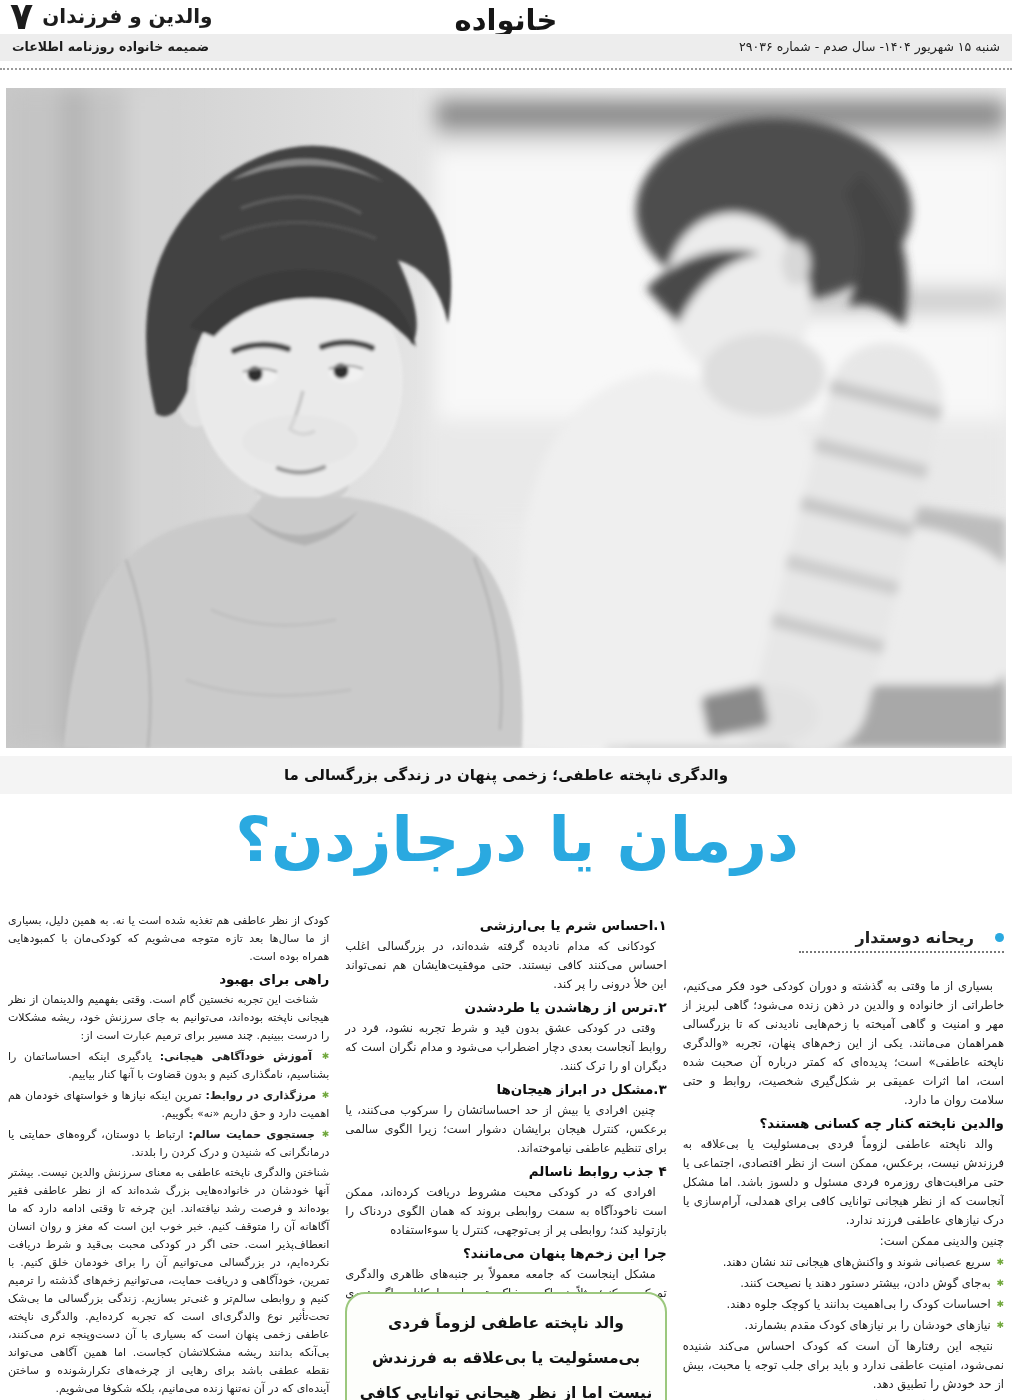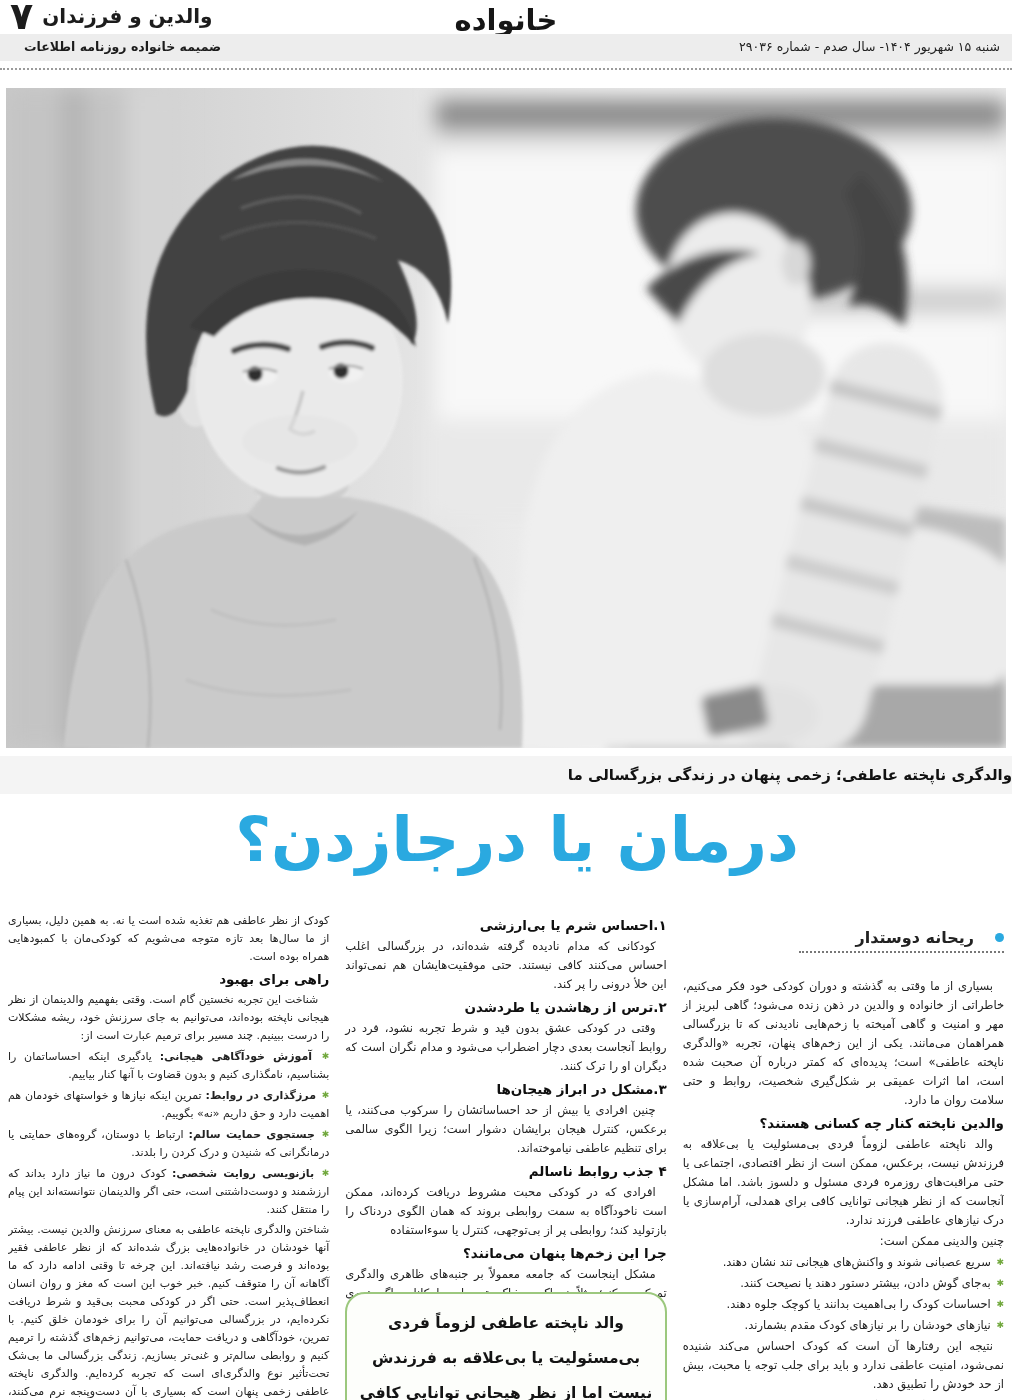--- a/index.html
+++ b/index.html
@@ -9,29 +9,29 @@
     color:#1c1c1c;overflow:hidden;
   }
   
   .masthead{position:absolute;top:0;left:0;right:0;height:34px;}
   .section-head{position:absolute;left:10px;top:-4px;display:flex;align-items:center;gap:9px;direction:rtl;}
   .section-head .title{font-size:20px;font-weight:bold;letter-spacing:-.3px;}
   .section-head .num{font-size:38px;font-weight:bold;line-height:40px;}
   .logo{position:absolute;left:50%;top:3px;transform:translateX(-50%);
         font-size:29px;font-weight:800;letter-spacing:-1px;color:#161616;}
   .issue-bar{position:absolute;top:34px;left:0;right:0;height:27px;background:#ededed;}
-  .issue-bar .supp{position:absolute;left:24px;top:5px;font-size:12.5px;font-weight:bold;direction:rtl;}
+  .issue-bar .supp{position:absolute;left:12px;top:5px;font-size:12.5px;font-weight:bold;direction:rtl;}
   .issue-bar .date{position:absolute;right:12px;top:5px;font-size:12.5px;direction:rtl;color:#222;}
   .dotted-rule{position:absolute;top:68px;left:0;right:0;height:0;border-top:2px dotted #9b9b9b;}
   
   .photo{position:absolute;top:88px;left:6px;width:1000px;height:660px;overflow:hidden;background:#dcdcdc;}
   .photo svg{display:block;width:100%;height:100%;}
   
   .caption-band{position:absolute;top:756px;left:0;right:0;height:38px;background:#f4f4f4;
-                display:flex;align-items:center;}
+                display:flex;align-items:center;justify-content:center;}
   .caption-band .cap{font-size:15px;font-weight:bold;color:#111;}
   
   .headline{position:absolute;top:800px;left:0;right:0;text-align:center;
             font-size:62px;font-weight:bold;color:#2aa9e0;letter-spacing:-1px;line-height:1.3;padding-left:22px;}
   
   .columns{position:absolute;top:912px;bottom:0;left:8px;right:8px;
            display:grid;grid-template-columns:1fr 1fr 1fr;gap:16px;direction:rtl;overflow:hidden;}
   .col{font-size:11.5px;line-height:19px;text-align:justify;position:relative;color:#222;}
   .col p{margin:0 0 2px 0;}
   .col p.ind{text-indent:11px;}
@@ -200,17 +200,16 @@
     </div>
   </div>
 
   <div class="col col-left">
     <p>کودک از نظر عاطفی هم تغذیه شده است یا نه. به همین دلیل، بسیاری از ما سال‌ها بعد تازه متوجه می‌شویم که کودکی‌مان با کمبودهایی همراه بوده است.</p>
     <div class="subhead">راهی برای بهبود</div>
     <p class="ind">شناخت این تجربه نخستین گام است. وقتی بفهمیم والدینمان از نظر هیجانی ناپخته بوده‌اند، می‌توانیم به جای سرزنش خود، ریشه مشکلات را درست ببینیم. چند مسیر برای ترمیم عبارت است از:</p>
     <p class="bullet"><span class="mark">✱</span> <b>آموزش خودآگاهی هیجانی:</b> <span>یادگیری اینکه احساساتمان را بشناسیم، نامگذاری کنیم و بدون قضاوت با آنها کنار بیاییم.</span></p>
     <p class="bullet"><span class="mark">✱</span> <b>مرزگذاری در روابط:</b> <span>تمرین اینکه نیازها و خواستهای خودمان هم اهمیت دارد و حق داریم «نه» بگوییم.</span></p>
     <p class="bullet"><span class="mark">✱</span> <b>جستجوی حمایت سالم:</b> <span>ارتباط با دوستان، گروه‌های حمایتی یا درمانگرانی که شنیدن و درک کردن را بلدند.</span></p>
-    <p class="bullet"><span class="mark">✱</span> <b>بازنویسی روایت شخصی:</b> <span>کودک درون ما نیاز دارد بداند که ارزشمند و دوست‌داشتنی است، حتی اگر والدینمان نتوانسته‌اند این پیام را منتقل کنند.</span></p>
     <p>شناختن والدگری ناپخته عاطفی به معنای سرزنش والدین نیست. بیشتر آنها خودشان در خانواده‌هایی بزرگ شده‌اند که از نظر عاطفی فقیر بوده‌اند و فرصت رشد نیافته‌اند. این چرخه تا وقتی ادامه دارد که ما آگاهانه آن را متوقف کنیم. خبر خوب این است که مغز و روان انسان انعطاف‌پذیر است. حتی اگر در کودکی محبت بی‌قید و شرط دریافت نکرده‌ایم، در بزرگسالی می‌توانیم آن را برای خودمان خلق کنیم. با تمرین، خودآگاهی و دریافت حمایت، می‌توانیم زخم‌های گذشته را ترمیم کنیم و روابطی سالم‌تر و غنی‌تر بسازیم. زندگی بزرگسالی ما بی‌شک تحت‌تأثیر نوع والدگری‌ای است که تجربه کرده‌ایم. والدگری ناپخته عاطفی زخمی پنهان است که بسیاری با آن دست‌وپنجه نرم می‌کنند، بی‌آنکه بدانند ریشه مشکلاتشان کجاست. اما همین آگاهی می‌تواند نقطه عطفی باشد برای رهایی از چرخه‌های تکرارشونده و ساختن آینده‌ای که در آن نه‌تنها زنده می‌مانیم، بلکه شکوفا می‌شویم.</p>
   </div>
 
 </div>
 
 </body></html>

